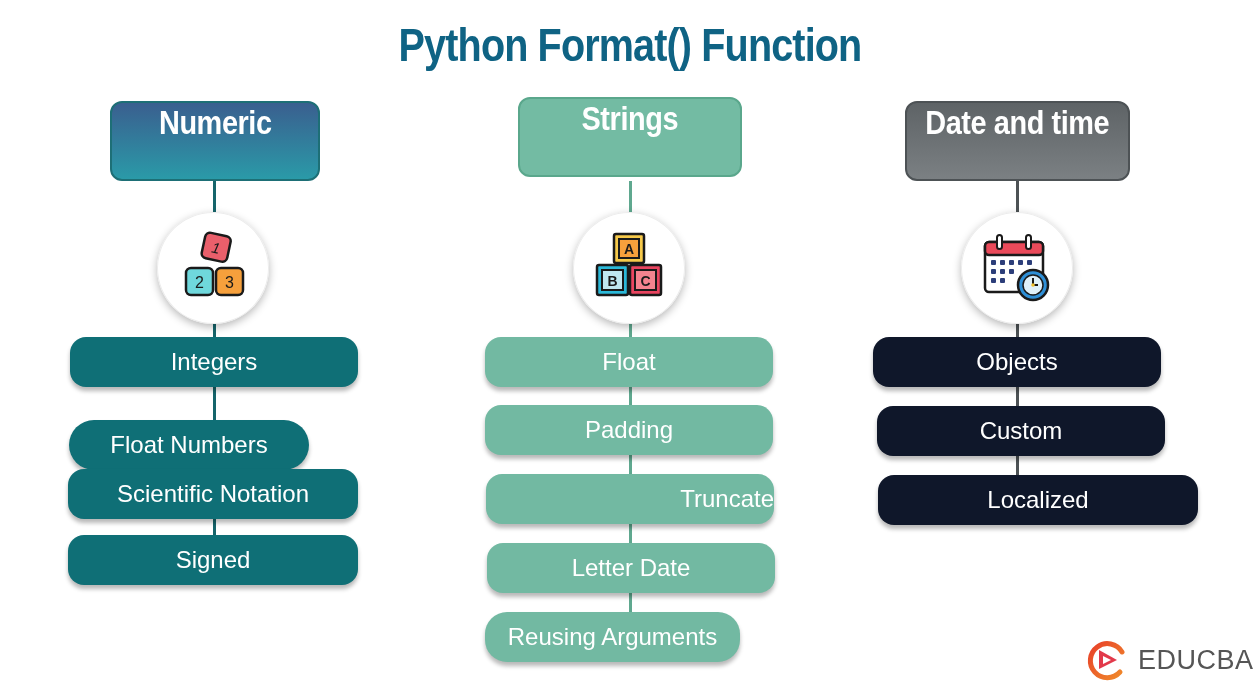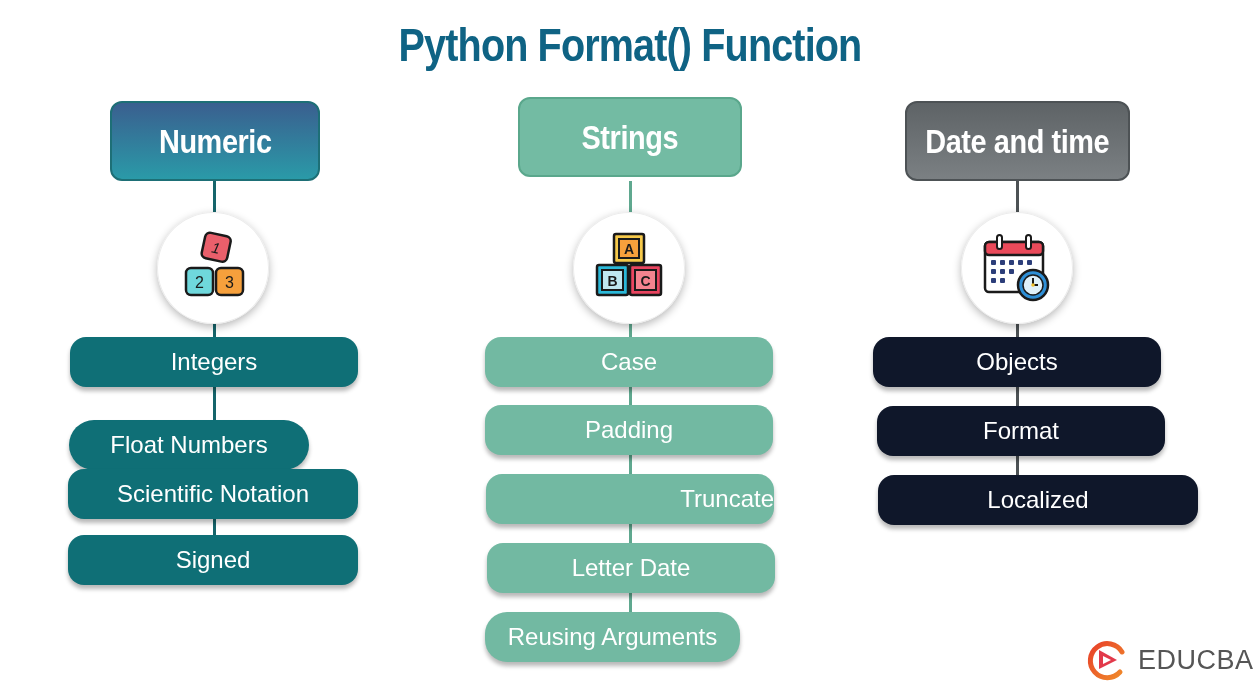--- a/index.html
+++ b/index.html
@@ -9,21 +9,21 @@
   .title {
     position: absolute; left: 0; top: 18px; width: 1260px; text-align: center;
     font-family: "Liberation Sans", sans-serif; font-weight: bold; font-size: 46px;
     color: #0f6384; letter-spacing: -1px; transform: scaleX(0.86);
   }
 
   .line { position: absolute; width: 3px; }
 
   .header-box {
     position: absolute; height: 80px; border-radius: 12px;
-    display: flex; align-items: center; justify-content: center;
+    display: flex; align-items: flex-start; justify-content: center;
     color: #ffffff; font-weight: bold; font-size: 34px; letter-spacing: -0.5px;
   }
   .header-box span { display: inline-block; transform: scaleX(0.85); }
 
   .numeric-hdr { left: 110px; top: 101px; width: 210px;
     background: linear-gradient(#3a5f8f, #2a9aa8); border: 2px solid #1d6f76; }
   .strings-hdr { left: 518px; top: 97px; width: 224px;
     background: #73bba3; border: 2px solid #5aa78c; }
   .date-hdr { left: 905px; top: 101px; width: 225px;
     background: linear-gradient(#5e6366, #7b8083); border: 2px solid #4d5255; }
@@ -98,21 +98,21 @@
     <rect x="8" y="37" width="31" height="30" rx="2" fill="#2bb9d9" stroke="#1a1a1a" stroke-width="2.5"></rect>
     <rect x="13" y="42" width="21" height="20" fill="#bfe8f1" stroke="#1a1a1a" stroke-width="2"></rect>
     <text x="23.5" y="58" font-family="Liberation Sans, sans-serif" font-size="14" font-weight="bold" text-anchor="middle" fill="#1a1a1a">B</text>
     <rect x="41" y="37" width="31" height="30" rx="2" fill="#e9445f" stroke="#1a1a1a" stroke-width="2.5"></rect>
     <rect x="46" y="42" width="21" height="20" fill="#f4838f" stroke="#1a1a1a" stroke-width="2"></rect>
     <text x="56.5" y="58" font-family="Liberation Sans, sans-serif" font-size="14" font-weight="bold" text-anchor="middle" fill="#1a1a1a">C</text>
   </svg>
 </div>
 
 <div class="pill pill-str" style="left:485px; top:337px; width:288px;">
-  <span>Case</span>
+  <span>Float</span>
 </div>
 <div class="pill pill-str" style="left:485px; top:405px; width:288px;">
   <span>Padding</span>
 </div>
 <div class="pill pill-str" style="left:486px; top:474px; width:288px;justify-content:flex-end;">
   <span>Truncate</span>
 </div>
 <div class="pill pill-str" style="left:487px; top:543px; width:288px;">
   <span>Letter Date</span>
 </div>
@@ -148,21 +148,21 @@
     <circle cx="56" cy="57" r="10" fill="#dff1fb" stroke="#1a1a1a" stroke-width="1.5"></circle>
     <path d="M56 50 L56 57 L61 57" stroke="#1a1a1a" stroke-width="2" fill="none"></path>
     <circle cx="56" cy="57" r="1.8" fill="#f2c230"></circle>
   </svg>
 </div>
 
 <div class="pill pill-dt" style="left:873px; top:337px; width:288px;">
   <span>Objects</span>
 </div>
 <div class="pill pill-dt" style="left:877px; top:406px; width:288px;">
-  <span>Format</span>
+  <span>Custom</span>
 </div>
 <div class="pill pill-dt" style="left:878px; top:475px; width:320px;">
   <span>Localized</span>
 </div>
 
 <div class="logo">
   <svg width="44" height="44" viewBox="0 0 44 44">
     <defs>
       <linearGradient id="lg" x1="0" y1="0" x2="1" y2="1">
         <stop offset="0" stop-color="#e8402a"></stop>

